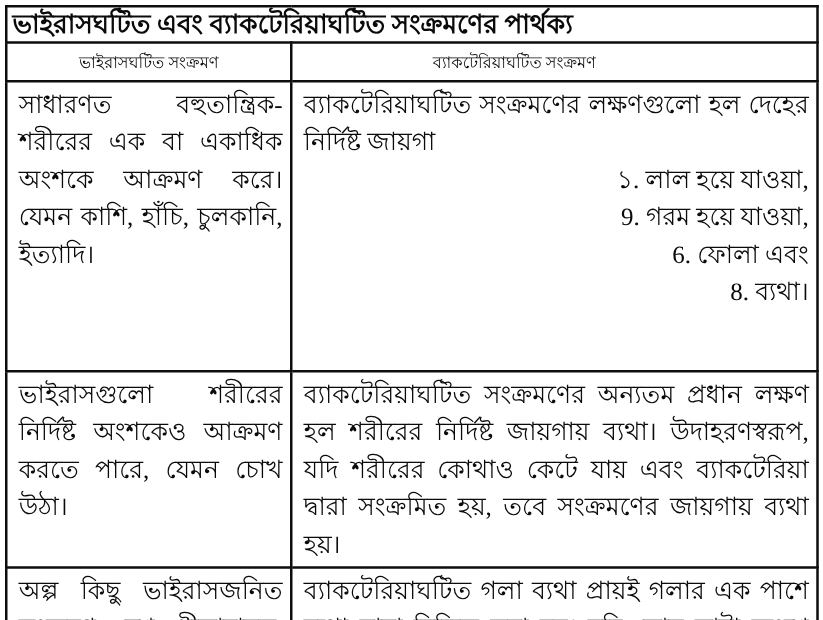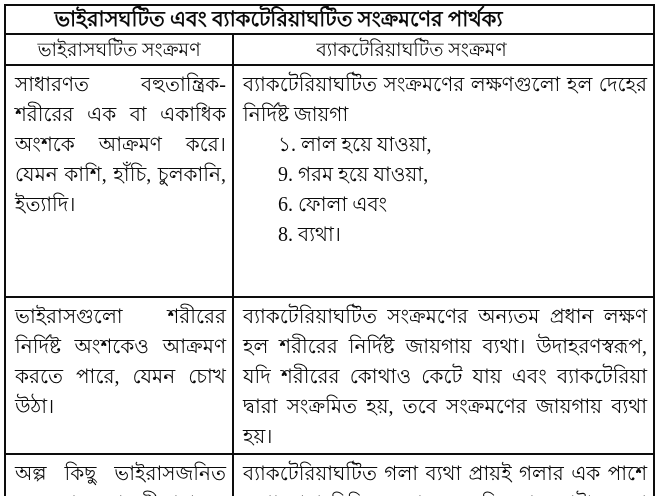--- a/index.html
+++ b/index.html
@@ -25,48 +25,47 @@
   table.diff-table col.c-viral { width: 228px; }
   table.diff-table col.c-bact  { width: 421px; }
   table.diff-table td {
     border: 2px solid #0d0d0d;
     vertical-align: top;
     overflow: hidden;
   }
   td.title-cell {
     height: 28px;
     vertical-align: middle;
-    text-align: center;
     font-weight: bold;
     font-size: 21px;
     line-height: 24px;
     padding: 1px 106px 2px 4px; 
   }
   tr.header-row td {
     height: 31px;
     vertical-align: middle;
     text-align: center;
-    font-size: 19px;
+    font-size: 13px;
     line-height: 22px;
     padding: 2px 8px;
   }
   tr.header-row td.bact-head { padding-right: 72px; margin-left: 48px; }
   td.body-cell {
     font-size: 20px;
     line-height: 30px;
     padding: 3px 6px 2px 9px;
     text-align: justify;
   }
   tr.row-1 td { height: 232px; }
   tr.row-2 td { height: 118px; }
   tr.row-3 td { height: 134px; }
   ul.symptom-list {
     list-style: none;
     padding-left: 35px;
-    text-align: left;
+    text-align: right;
   }
 </style>
 </head>
 <body>
 
 <table class="diff-table">
   <colgroup>
     <col class="c-viral">
     <col class="c-bact">
   </colgroup>

